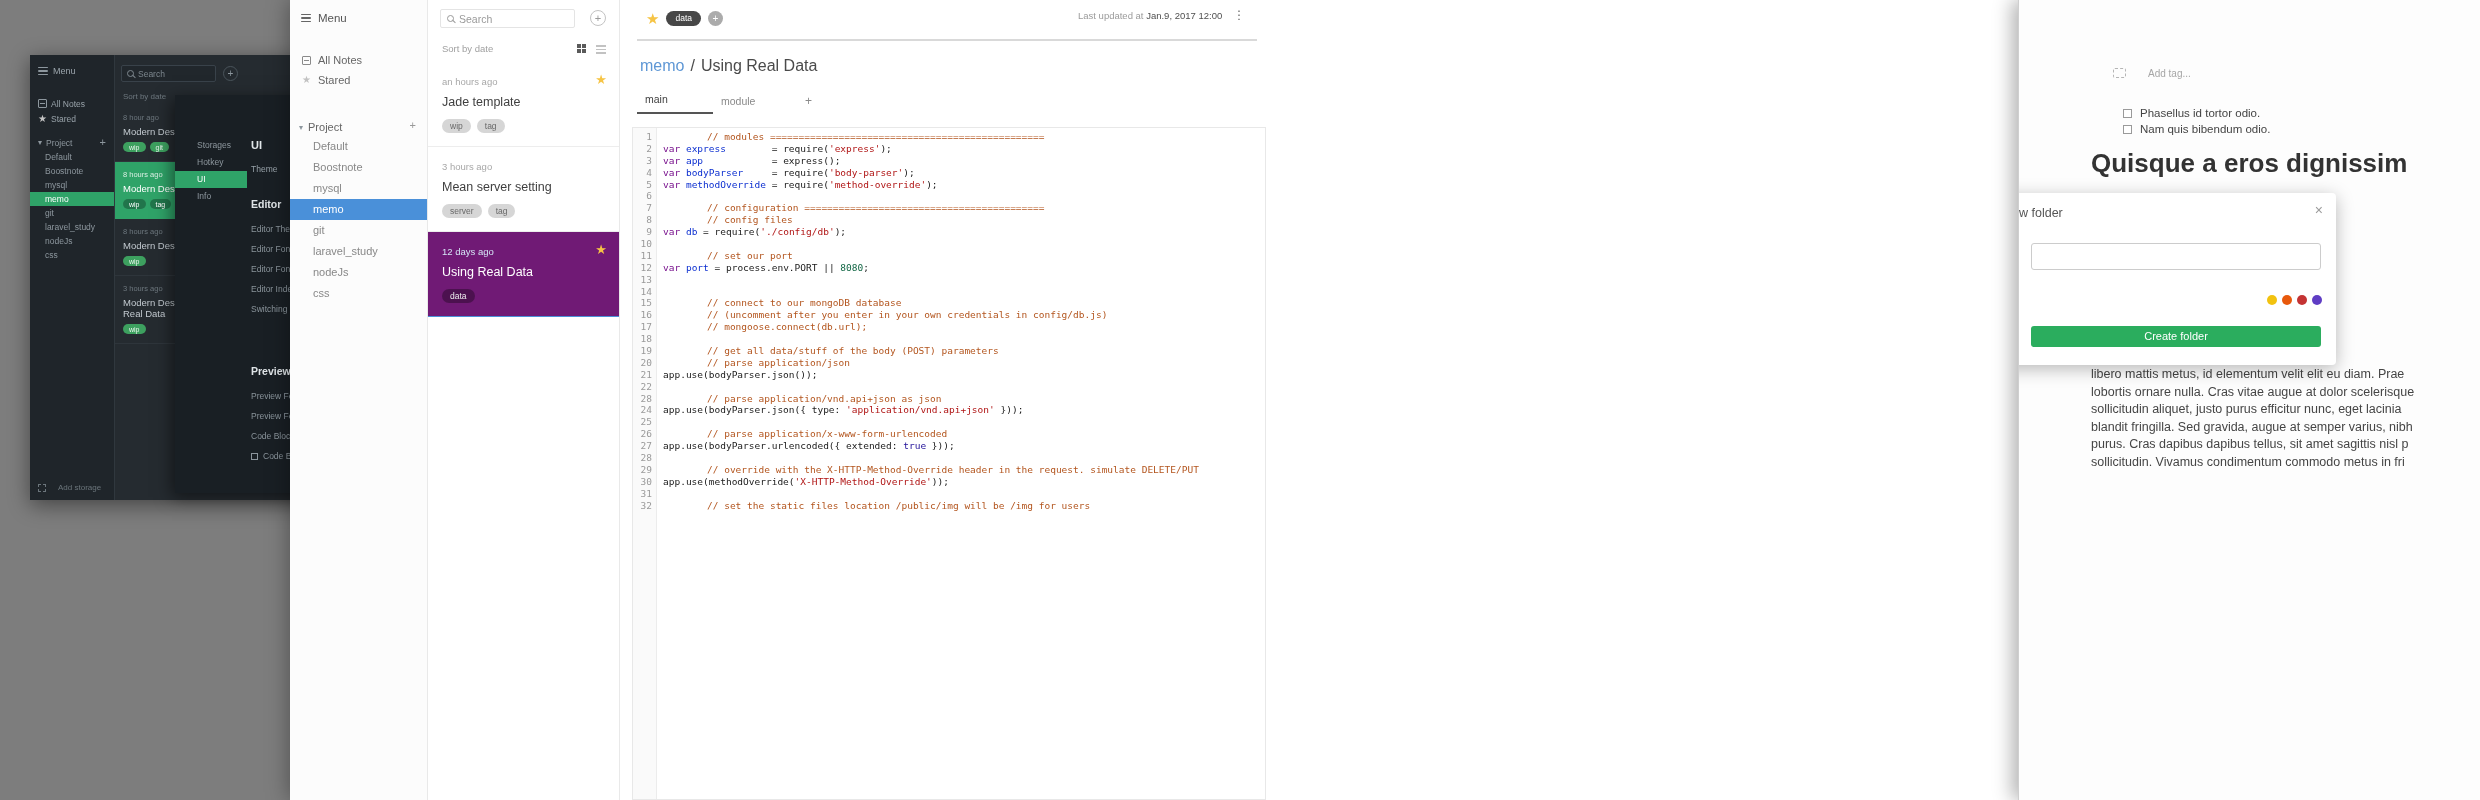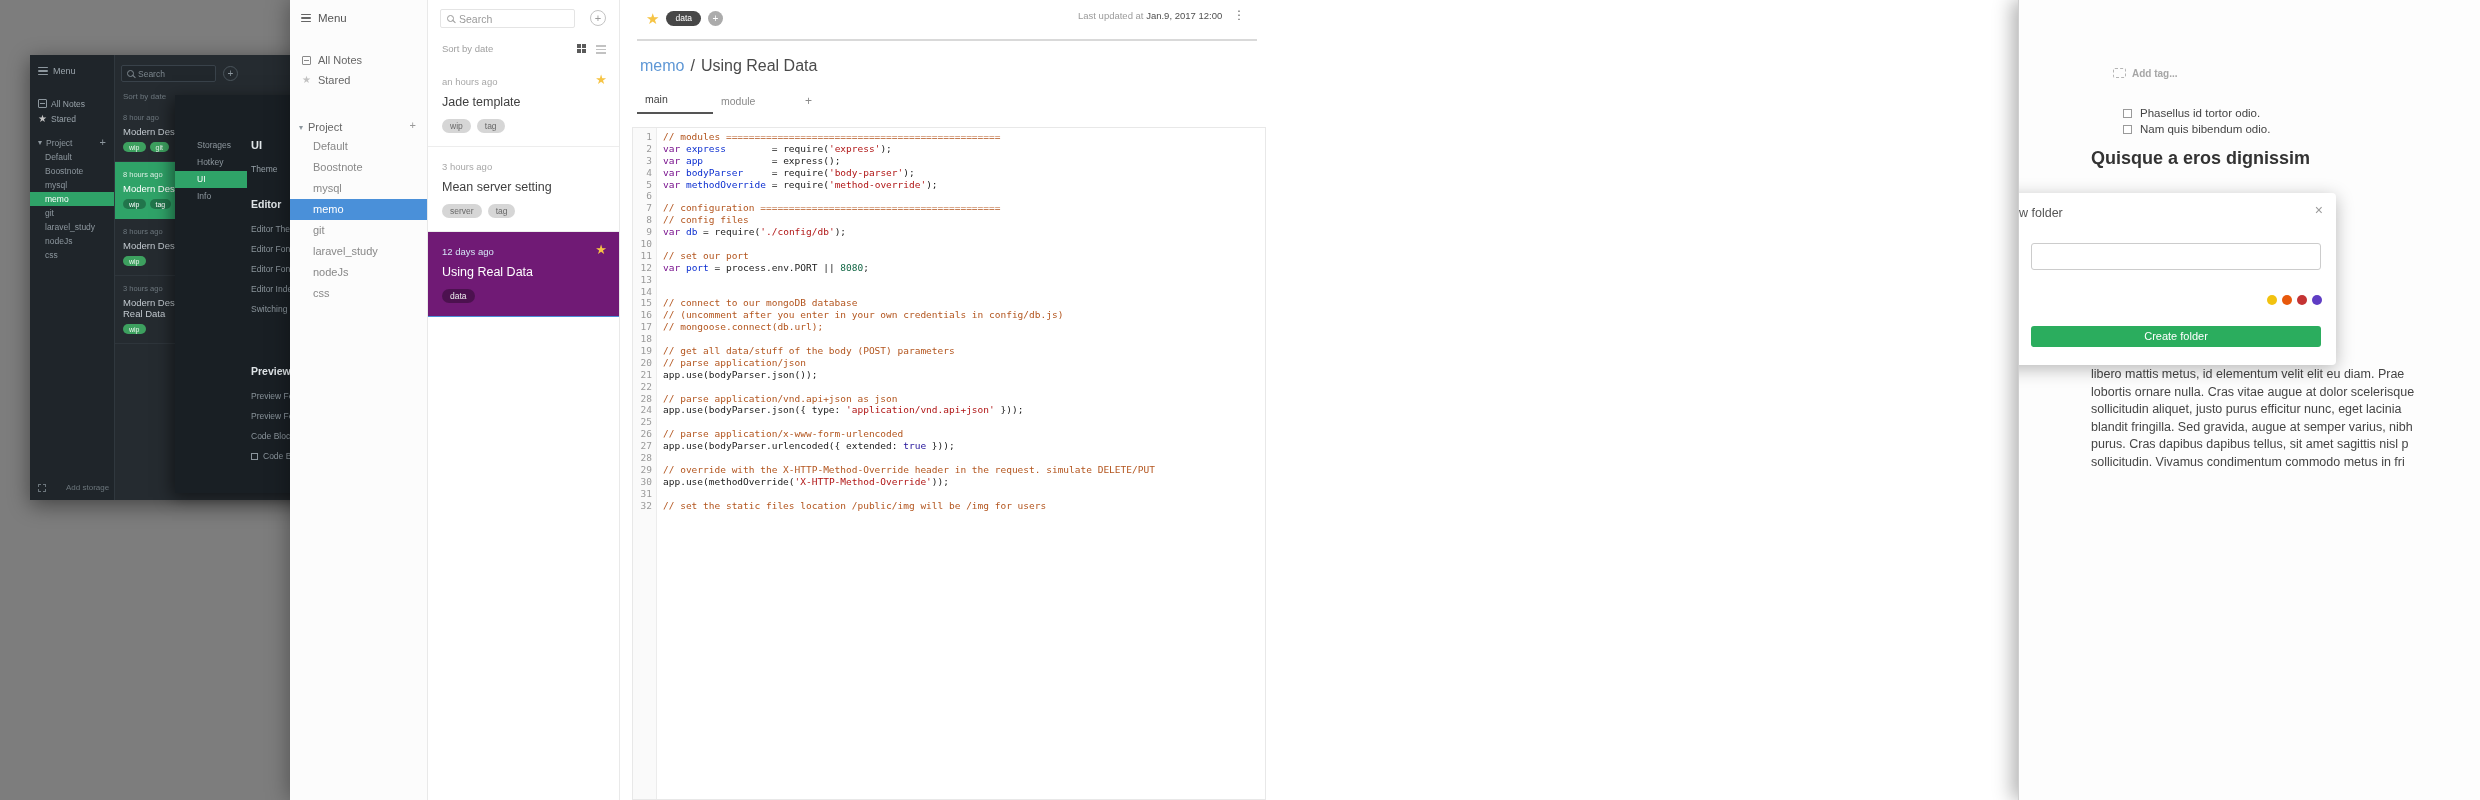--- a/index.html
+++ b/index.html
@@ -23,21 +23,21 @@
   .icon-box.dark{border-color:#8d979e;}
   .icon-box.dark::after{background:#8d979e;}
   .star{color:#c2c2c2;font-size:10px;line-height:1;}
   .caret{font-size:8px;color:#8d979e;}
   .dw-project{display:flex;align-items:center;gap:4px;padding-left:8px;height:15px;margin-top:9px;
               font-size:8.5px;color:#8d979e;position:relative;}
   .plus-mini{position:absolute;right:8px;top:1px;color:#8d979e;font-size:11px;}
   .dw-folder{height:14px;line-height:14px;padding-left:15px;font-size:8.5px;color:#8d979e;
              white-space:nowrap;overflow:hidden;}
   .dw-folder.sel{background:#2fa368;color:#fff;}
-  .dw-addstorage{position:absolute;left:8px;bottom:8px;display:flex;align-items:center;gap:20px;
+  .dw-addstorage{position:absolute;left:8px;bottom:8px;display:flex;align-items:center;gap:12px;
                  font-size:8px;color:#6b757b;}
   .dash-box{width:8px;height:8px;border:1px dashed #6b757b;}
   .dw-list{position:absolute;left:85px;top:0;right:0;height:100%;}
   .dw-search{position:absolute;left:6px;top:10px;width:95px;height:17px;border:1px solid #39424a;
              border-radius:2px;display:flex;align-items:center;gap:4px;padding-left:5px;
              font-size:8.5px;color:#7d878e;background:#21272c;}
   .mag{width:7px;height:7px;border:1px solid #7d878e;border-radius:50%;position:relative;flex:none;}
   .mag::after{content:"";position:absolute;width:4px;height:1px;background:#7d878e;
               transform:rotate(45deg);right:-3px;bottom:-1px;}
   .mag.light{border-color:#9a9a9a;}
@@ -125,32 +125,32 @@
   .dt-tabs{position:absolute;left:17px;top:90px;display:flex;align-items:flex-end;height:24px;}
   .tab{width:76px;text-align:left;padding:0 0 7px 8px;font-size:10.5px;color:#8a8a8a;}
   .tab.active{color:#3f3f3f;border-bottom:2px solid #555;}
   .tab-add{margin-left:16px;color:#8a8a8a;font-size:12px;padding-bottom:6px;}
   .code{position:absolute;left:12px;top:127px;width:634px;bottom:0;border:1px solid #e8e8e8;
         display:flex;font-family:"DejaVu Sans Mono",monospace;font-size:9.5px;line-height:11.9px;}
   .gutter{width:24px;background:#fafafa;border-right:1px solid #ececec;color:#9a9a9a;
           text-align:right;padding:3px 4px 0 0;}
   .gl,.cl{height:11.9px;}
   .codebody{padding:3px 0 0 6px;color:#1a1a1a;white-space:pre;overflow:hidden;flex:1;}
-  .tk-c{color:#b3551e;} .tk-s{color:#b01515;} .tk-k{color:#770f8c;}
+  .tk-c{color:#b3551e;margin-left:44px;} .tk-s{color:#b01515;} .tk-k{color:#770f8c;}
   .tk-d{color:#0c2fd0;} .tk-n{color:#116644;} .tk-a{color:#221199;margin-top:26px;}
 
   
   .rwin{position:absolute;left:2018px;top:0;width:462px;height:800px;background:#fdfdfd;
         border-left:1px solid #cfcfcf;box-shadow:-6px 0 18px rgba(0,0,0,.3);z-index:6;overflow:hidden;}
-  .rw-addtag{position:absolute;left:94px;top:68px;display:flex;align-items:flex-start;gap:6px;
-             font-size:10px;color:#a6a6a6;font-weight:bold;}
+  .rw-addtag{position:absolute;left:94px;top:68px;display:flex;align-items:flex-start;gap:22px;
+             font-size:10px;color:#a6a6a6;}
   .dash-chip{width:13px;height:10px;border:1px dashed #b5b5b5;border-radius:2px;}
   .rw-checklist{position:absolute;left:104px;top:105px;}
   .chk-row{display:flex;align-items:center;gap:8px;height:16px;font-size:11.5px;color:#444;}
-  .rw-heading{position:absolute;left:72px;top:148px;font-size:18px;font-weight:bold;color:#333;
+  .rw-heading{position:absolute;left:72px;top:148px;font-size:26px;font-weight:bold;color:#333;
               white-space:nowrap;}
   .rw-paras{position:absolute;left:72px;top:366px;font-size:12.5px;line-height:17.5px;color:#454545;
             white-space:nowrap;}
   .modal{position:absolute;left:-40px;top:193px;width:357px;height:172px;background:#fff;
          border-radius:4px;box-shadow:0 4px 18px rgba(0,0,0,.28);}
   .m-title{position:absolute;left:24px;top:13px;font-size:12.5px;color:#555;}
   .m-close{position:absolute;right:13px;top:9px;font-size:14px;color:#9a9a9a;}
   .m-input{position:absolute;left:52px;top:50px;width:290px;height:27px;border:1px solid #ccc;
            border-radius:3px;background:#fff;outline:none;padding:0 8px;font-size:12px;color:#444;
            font-family:"Liberation Sans",sans-serif;}

